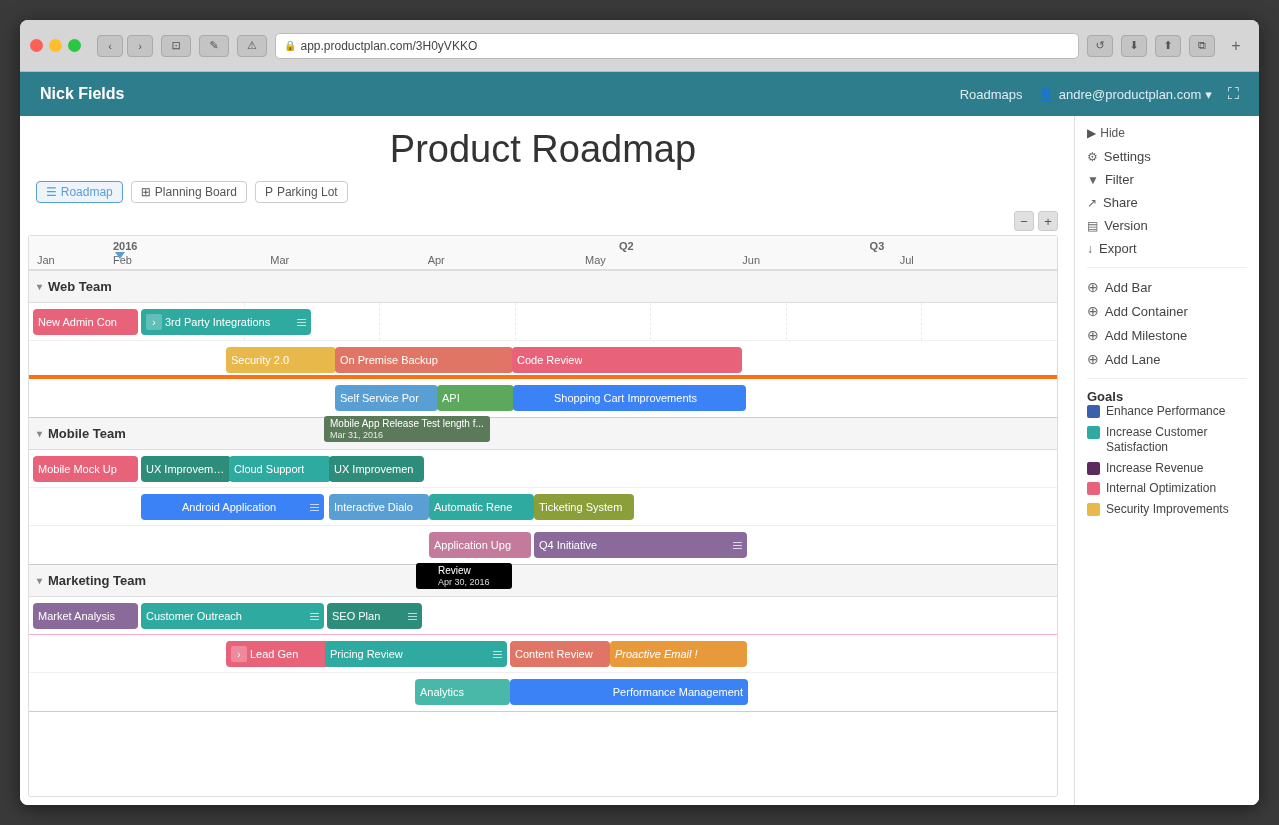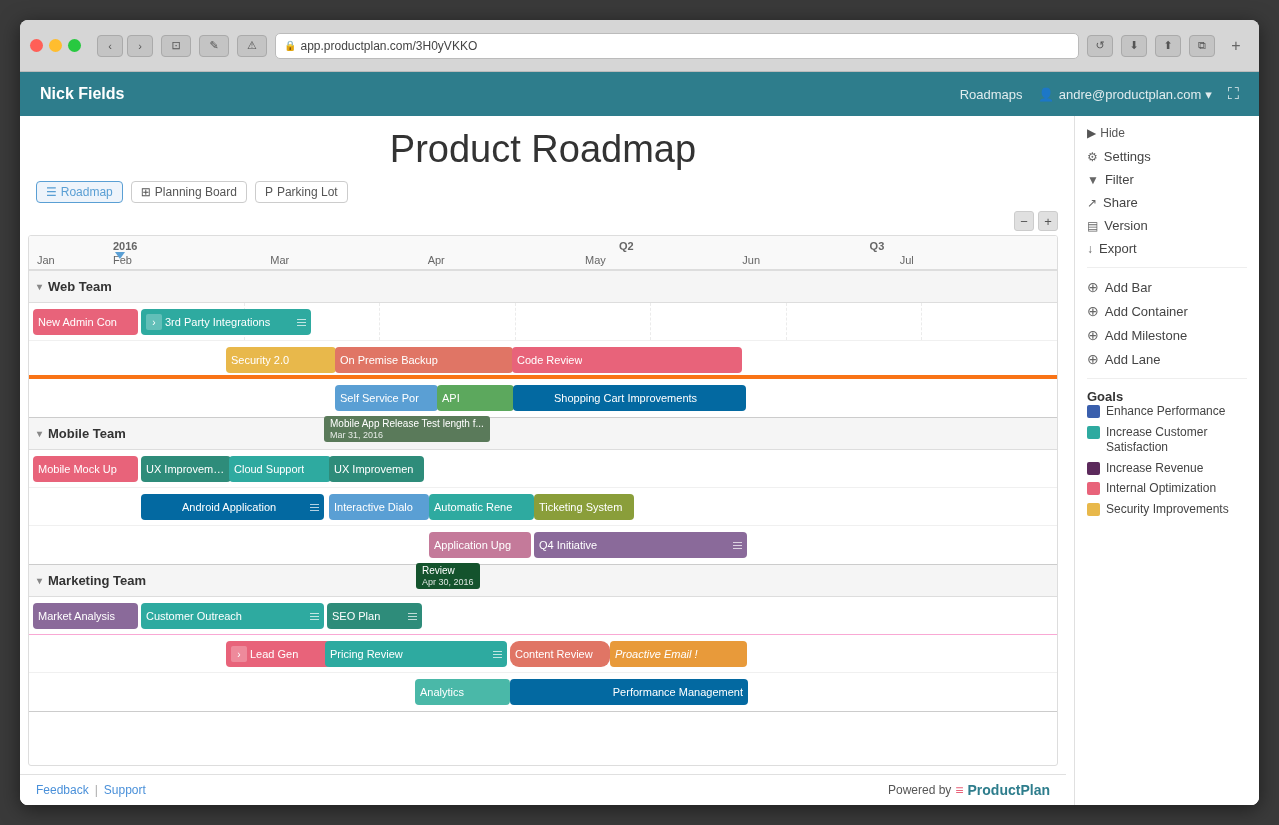--- a/index.html
+++ b/index.html
@@ -36,21 +36,21 @@
     .b .menu span { display: block; width: 8px; height: 1px; background: white; }
 
     
     .c-pink { background: #e8637a; }
     .c-teal { background: #2eaaa0; }
     .c-yellow { background: #e8b84b; }
     .c-salmon { background: #e07565; }
     .c-blue { background: #5a9fd4; }
     .c-green { background: #5ca85d; }
     .c-dark-teal { background: #2e8c7a; }
-    .c-gray-blue { background: #0369a1; padding-left: 41px; }
+    .c-gray-blue { background: #3b82f6; padding-left: 41px; }
     .c-olive { background: #8a9e3a; }
     .c-mauve { background: #c47a9a; }
     .c-brown { background: #8a6a9a; }
     .c-orange { background: #e89a3a; font-style: italic; }
     .c-light-teal { background: #4ab8a8; }
 
     
     
 
   </style>
@@ -270,21 +270,21 @@
                   </div>
                 </div>
               </div>
 
               <div style="border-bottom:1px solid #ccc;">
                 <div style="display:flex;align-items:center;background:#f5f5f5;border-bottom:1px solid #ddd;height:32px;padding:0 8px;font-weight:bold;font-size:13px;color:#333;cursor:pointer;position:relative;">
                   <span style="margin-right:6px;font-size:10px;color:#888;">▾</span>
                   <span>Marketing Team</span>
 
                   <div style="position:absolute;left:387px;top:-2px;z-index:10;">
-                    <div style="background:#14532d;color:white;font-size:10px;padding:2px 6px;border-radius:3px;white-space:nowrap;font-weight:normal;">
+                    <div style="background:#000000;color:white;font-size:10px;padding:2px 22px;border-radius:3px;white-space:nowrap;font-weight:normal;">
                       <span>Review</span>
                       <br><span style="font-size:9px;opacity:0.85;">Apr 30, 2016</span>
                     </div>
                   </div>
                 </div>
 
                 <div style="position:relative;height:38px;border-bottom:1px solid #f9a8d4;">
                   <div class="b c-brown" style="left:4px;width:105px;">
                     <span class="txt">Market Analysis</span>
                   </div>
@@ -312,21 +312,21 @@
                     <span class="txt">Lead Gen</span>
                   </div>
                   <div class="b c-teal" style="left:296px;width:182px;">
                     <span class="txt">Pricing Review</span>
                     <div style="margin-left:auto;display:flex;flex-direction:column;gap:2px;opacity:0.7;">
                       <span style="display:block;width:9px;height:1px;background:white;"></span>
                       <span style="display:block;width:9px;height:1px;background:white;"></span>
                       <span style="display:block;width:9px;height:1px;background:white;"></span>
                     </div>
                   </div>
-                  <div class="b c-salmon" style="left:481px;width:100px;border-radius:9px;">
+                  <div class="b c-salmon" style="left:481px;width:100px;">
                     <span class="txt">Content Review</span>
                   </div>
                   <div class="b c-orange" style="left:581px;width:137px;">
                     <span class="txt">Proactive Email !</span>
                   </div>
                 </div>
 
                 <div style="position:relative;height:38px;">
                   <div class="b c-light-teal" style="left:386px;width:95px;">
                     <span class="txt">Analytics</span>
@@ -334,32 +334,20 @@
                   <div class="b c-gray-blue" style="left:481px;width:238px;justify-content:flex-end;">
                     <span class="txt">Performance Management</span>
                   </div>
                 </div>
               </div>
 
             </div>
           </div>
         </div>
 
-        <div style="background:white;border-top:1px solid #e0e0e0;padding:7px 16px;display:flex;align-items:center;justify-content:space-between;font-size:12px;">
-          <div style="display:flex;gap:6px;">
-            <a style="color:#4a90d9;cursor:pointer;text-decoration:none;">Feedback</a>
-            <span style="color:#aaa;">|</span>
-            <a style="color:#4a90d9;cursor:pointer;text-decoration:none;">Support</a>
-          </div>
-          <div style="display:flex;align-items:center;gap:4px;color:#555;">
-            <span>Powered by</span>
-            <span style="color:#e8637a;font-size:14px;">≡</span>
-            <span style="font-weight:bold;color:#2e7d8c;font-size:14px;">ProductPlan</span>
-          </div>
-        </div>
 
       </div>
 
       <div style="width:185px;background:white;border-left:1px solid #e0e0e0;padding:10px 12px;display:flex;flex-direction:column;gap:6px;font-size:13px;flex-shrink:0;">
 
         <div style="display:flex;align-items:center;gap:4px;color:#555;cursor:pointer;font-size:12px;margin-bottom:2px;">
           <span>▶</span>
           <span>Hide</span>
         </div>
 

